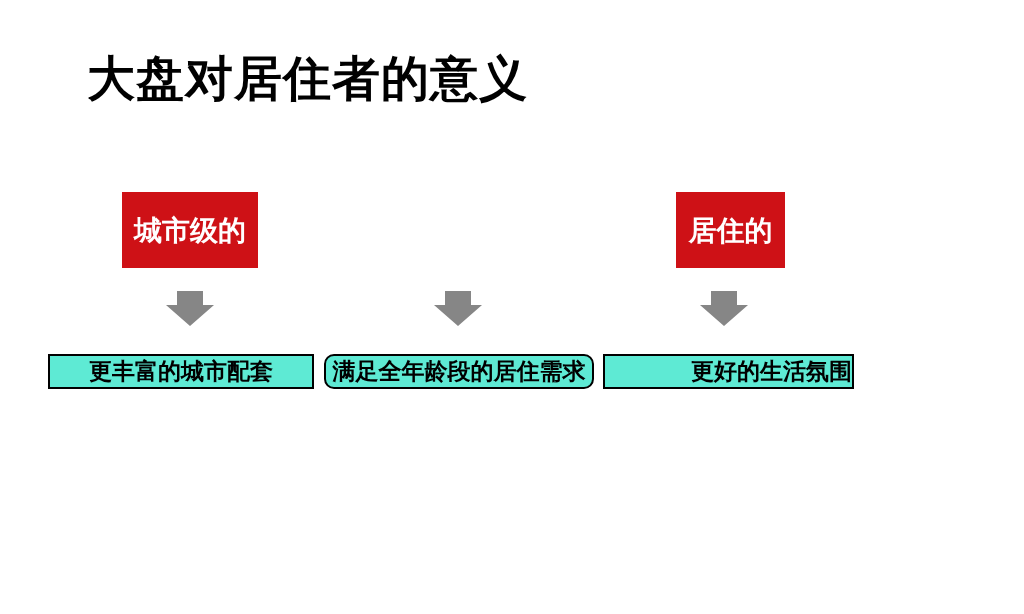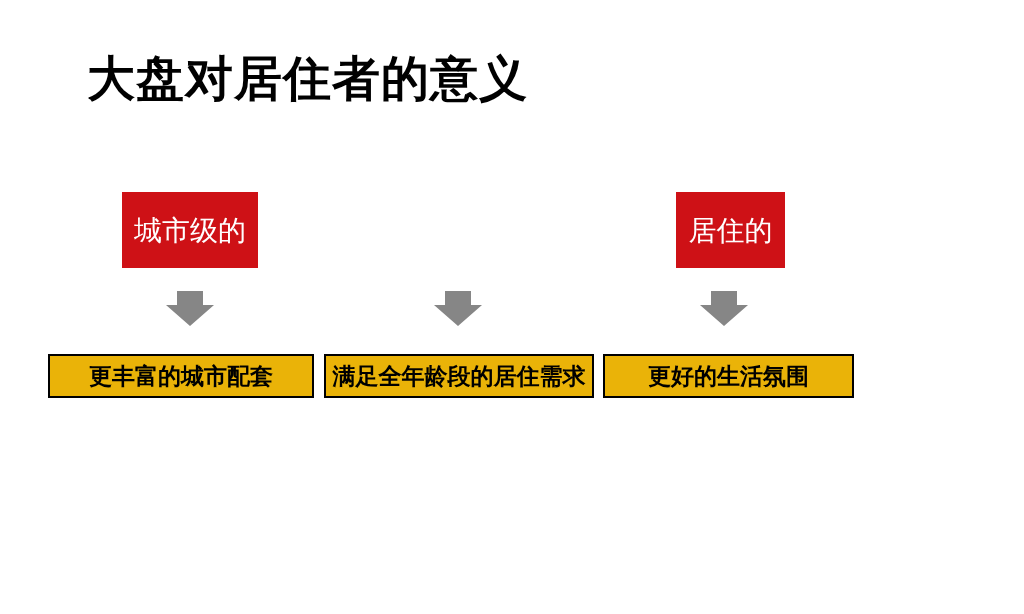--- a/index.html
+++ b/index.html
@@ -33,21 +33,21 @@
     letter-spacing: 1px;
     white-space: nowrap;
     margin-left: 40px;
   }
   .red-box {
     position: absolute;
     top: 192px;
     height: 76px;
     background: var(--red);
     color: #ffffff;
-    font-weight: 400;
+    font-weight: 700;
     font-size: 28px;
     line-height: 35px;
     display: flex;
     flex-direction: column;
     align-items: center;
     justify-content: center;
     text-align: right;
     white-space: nowrap;
   }
   .red-box.c1 { left: 122px; width: 136px; }
@@ -60,35 +60,35 @@
     height: 35px;
   }
   .down-arrow.c1 { left: 166px; }
   .down-arrow.c2 { left: 434px; }
   .down-arrow.c3 { left: 700px; }
   .down-arrow svg { display: block; width: 48px; height: 35px; }
   .down-arrow polygon { fill: var(--gray); }
   .result-box {
     position: absolute;
     top: 354px;
-    height: 44px;
-    background: #eab308;
+    height: 35px;
+    background: #5eead4;
     border: 2px solid var(--ink);
     color: var(--ink);
     font-weight: 800;
     font-size: 23px;
     display: flex;
     align-items: center;
     justify-content: center;
     text-align: center;
     white-space: nowrap;
   }
   .result-box.c1 { left: 48px;  width: 266px; }
-  .result-box.c2 { left: 324px; width: 270px; }
-  .result-box.c3 { left: 603px; width: 251px; }
+  .result-box.c2 { left: 324px; width: 270px; border-radius: 10px; }
+  .result-box.c3 { left: 603px; width: 251px; justify-content: flex-end; }
 </style>
 </head>
 <body>
 
 <div class="slide">
 
   <div class="slide-title">大盘对居住者的意义</div>
 
   <div class="red-box c1">
     <span>城市级的</span>

